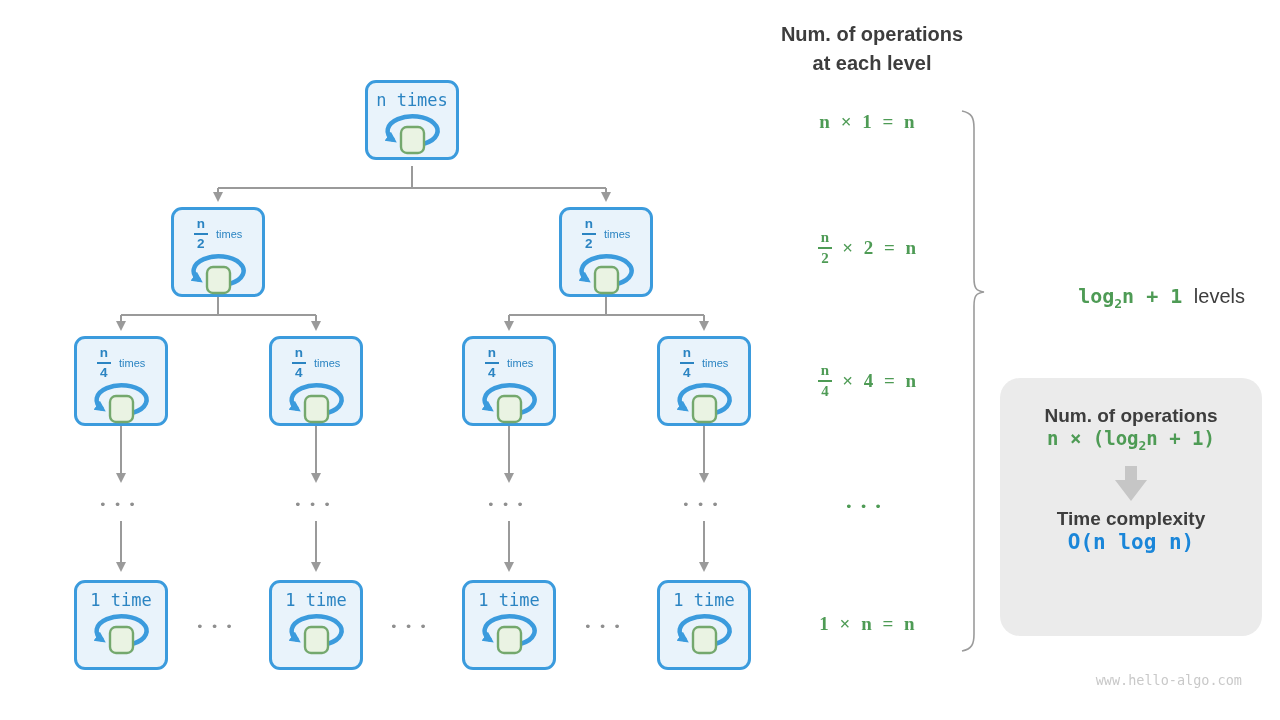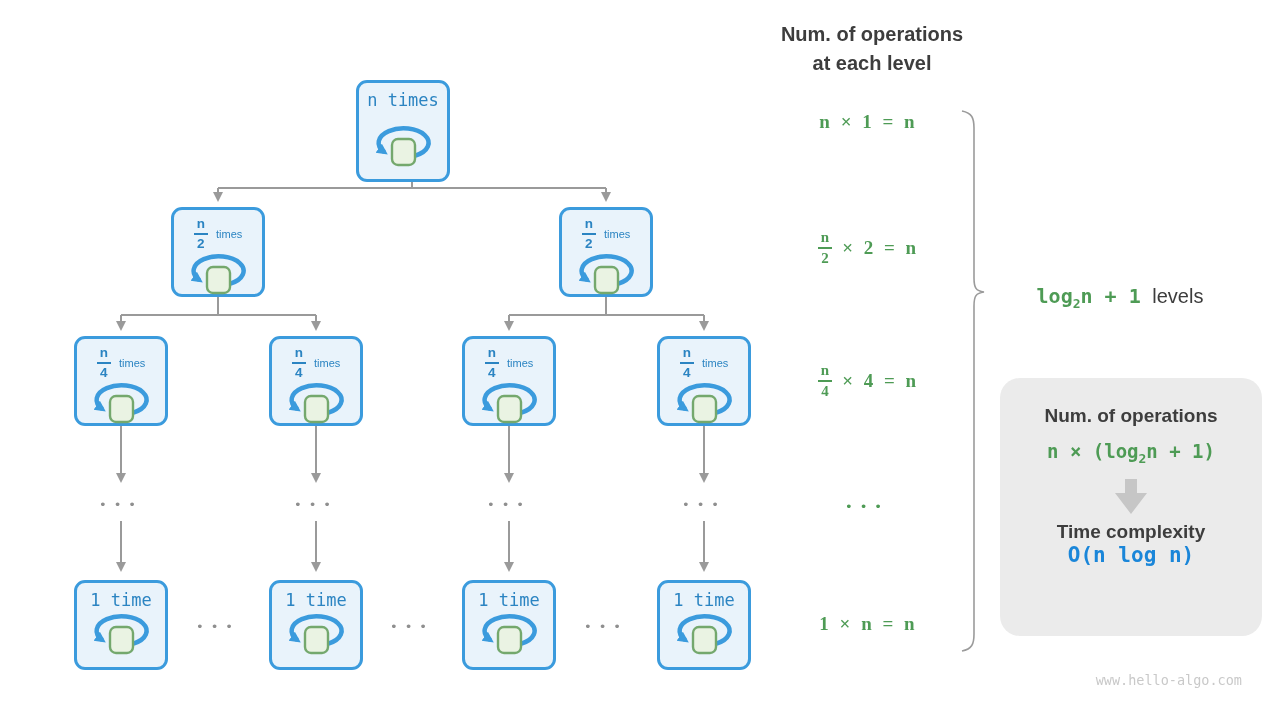--- a/index.html
+++ b/index.html
@@ -44,33 +44,33 @@
         font-weight:bold;font-size:20px;line-height:29px;color:var(--dark)}
   .eq{position:absolute;left:770px;width:194px;display:flex;justify-content:center;
         align-items:center;gap:10px;color:var(--green-text);
         font-family:Liberation Serif, serif;font-weight:bold;font-size:19px;
         word-spacing:6px}
   .eq .frac{font-size:15px}
   .eq .frac .num{border-bottom:2px solid var(--green-text);padding:0 3px 2px}
   .eq .frac .den{padding-top:2px}
 
   
-  .levels-note{position:absolute;left:995px;top:283px;width:250px;text-align:center;
+  .levels-note{position:absolute;left:995px;top:283px;width:250px;text-align:right;
         font-size:20px;line-height:27px;color:var(--dark)}
   .green-math{font-family:"DejaVu Sans Mono",monospace;font-weight:bold;
         color:var(--green-text)}
   .green-math sub{font-size:13px}
   .levels-note .sep{display:inline-block;width:6px}
 
   
   .panel{position:absolute;left:1000px;top:378px;width:262px;height:258px;
         background:var(--panel-gray);border-radius:20px;
         display:flex;flex-direction:column;align-items:center;padding-top:27px}
   .p-title{font-weight:bold;font-size:19px;color:var(--dark)}
-  .p-formula{margin-top:13px;font-size:19px}
+  .p-formula{font-size:19px}
   .p-arrow{margin-top:13px;height:36px}
   .p-arrow path{fill:var(--big-arrow-gray)}
   .p-title.mt{margin-top:6px}
   .p-complexity{font-family:"DejaVu Sans Mono",monospace;
         font-weight:bold;font-size:21px;color:var(--accent-blue)}
 
   .watermark{position:absolute;right:38px;top:672px;
         font-family:"DejaVu Sans Mono",monospace;font-size:13.5px;
         color:var(--watermark-gray)}
 </style>
@@ -106,21 +106,21 @@
       <path class="line" d="M509,426 V481" marker-end="url(#arrow)"></path>
       <path class="line" d="M704,426 V481" marker-end="url(#arrow)"></path>
       <path class="line" d="M121,521 V570" marker-end="url(#arrow)"></path>
       <path class="line" d="M316,521 V570" marker-end="url(#arrow)"></path>
       <path class="line" d="M509,521 V570" marker-end="url(#arrow)"></path>
       <path class="line" d="M704,521 V570" marker-end="url(#arrow)"></path>
     </g>
     <path class="brace" d="M962,111 C972,113 974,118 974,128 L974,278 C974,288 976,291 984,292 C976,293 974,296 974,306 L974,634 C974,644 972,649 962,651"></path>
   </svg>
 
-  <div class="node" style="left:356px;top:80px;height:102px">
+  <div class="node" style="left:365px;top:80px;height:80px">
     <div class="nlabel mono-label">n times</div>
     <div>
   <svg width="64" height="48" viewBox="0 0 64 48">
     <path class="loop-arc" d="M44.5,33.6 A25,14.5 0 1 0 13.5,30.2" marker-end="url(#looparrow)"></path>
     <rect class="loop-box" x="21" y="17" width="23" height="26" rx="6"></rect>
   </svg>
 </div>
   </div>
 
   <div class="node" style="left:171px;top:207px;height:90px">

